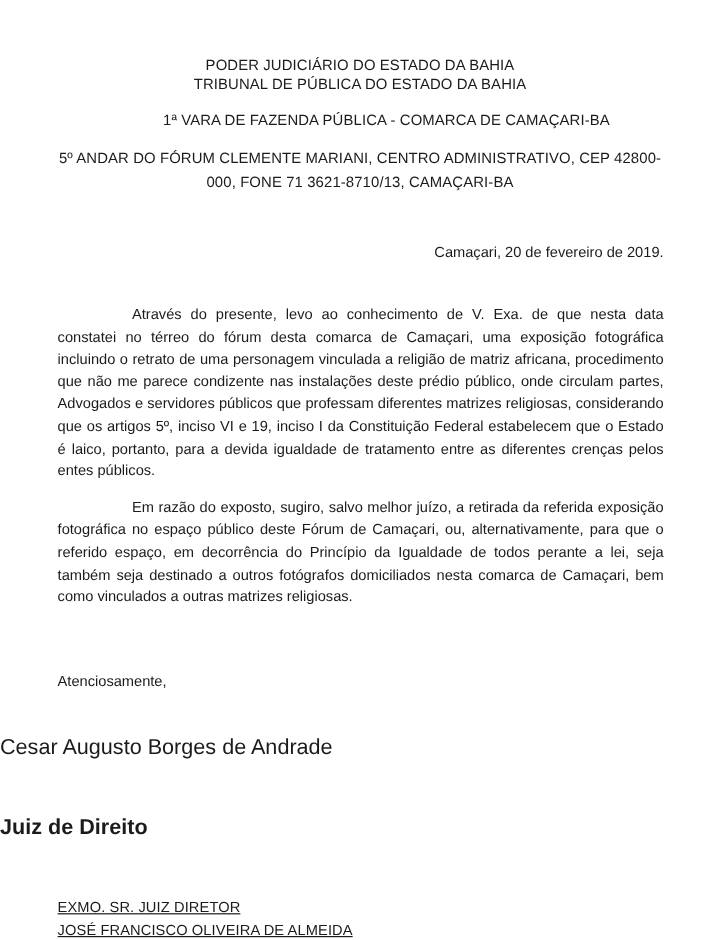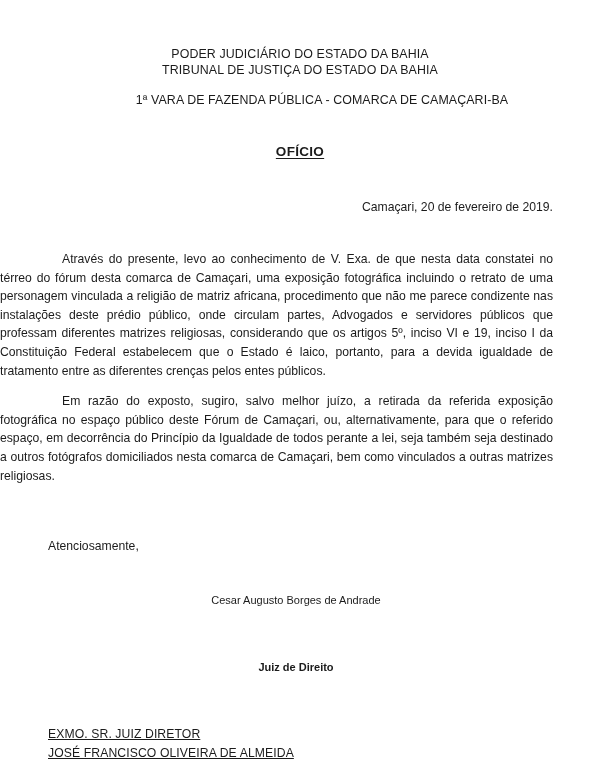--- a/index.html
+++ b/index.html
@@ -67,20 +67,21 @@
     margin-top: 38px;
     padding-right: 47px;
     text-align: right;
     font-size: 12.2px;
     line-height: 21px;
   }
 
   
   .body-block {
     margin-top: 32px;
+    padding-left: 48px;
     padding-right: 47px;
   }
   .body-paragraph {
     font-size: 12.2px;
     line-height: 18.6px;
     text-align: justify;
     text-indent: 62px;
     margin: 0;
     hyphens: none;
   }
@@ -92,22 +93,22 @@
   .closing {
     margin-top: 52px;
     padding-left: 48px;
     font-size: 12.2px;
     line-height: 18px;
   }
 
   
   .signature {
     margin-top: 36px;
-    text-align: center;
-    font-size: 11px;
+    text-align: left;
+    font-size: 18px;
     line-height: 19px;
     padding-right: 8px;
   }
   .signature-name {
     font-weight: normal;
   }
   .signature-role {
     font-weight: bold;
     margin-top: 48px;
   }
@@ -124,25 +125,25 @@
     text-decoration: underline;
   }
 </style>
 </head>
 <body>
 
 <div class="page">
 
   <header class="letterhead">
     <div class="letterhead-line lh-court">PODER JUDICIÁRIO DO ESTADO DA BAHIA</div>
-    <div class="letterhead-line lh-court">TRIBUNAL DE JUSTIÇA DO ESTADO DA BAHIA</div>
+    <div class="letterhead-line lh-court">TRIBUNAL DE PÚBLICA DO ESTADO DA BAHIA</div>
     <div class="letterhead-line lh-vara">1ª VARA DE FAZENDA PÚBLICA - COMARCA DE CAMAÇARI-BA</div>
+    <div class="letterhead-line lh-address">5º ANDAR DO FÓRUM CLEMENTE MARIANI, CENTRO ADMINISTRATIVO, CEP 42800-000, FONE 71 3621-8710/13, CAMAÇARI-BA</div>
   </header>
 
-  <h1 class="doc-title"><span>OFÍCIO</span></h1>
 
   <section class="ref-block">
     <div>Camaçari, 20 de fevereiro de 2019.</div>
   </section>
 
   <section class="body-block">
     <p class="body-paragraph">Através do presente, levo ao conhecimento de V. Exa. de que nesta data constatei no térreo do fórum desta comarca de Camaçari, uma exposição fotográfica incluindo o retrato de uma personagem vinculada a religião de matriz africana, procedimento que não me parece condizente nas instalações deste prédio público, onde circulam partes, Advogados e servidores públicos que professam diferentes matrizes religiosas, considerando que os artigos 5º, inciso VI e 19, inciso I da Constituição Federal estabelecem que o Estado é laico, portanto, para a devida igualdade de tratamento entre as diferentes crenças pelos entes públicos.</p>
     <p class="body-paragraph">Em razão do exposto, sugiro, salvo melhor juízo, a retirada da referida exposição fotográfica no espaço público deste Fórum de Camaçari, ou, alternativamente, para que o referido espaço, em decorrência do Princípio da Igualdade de todos perante a lei, seja também seja destinado a outros fotógrafos domiciliados nesta comarca de Camaçari, bem como vinculados a outras matrizes religiosas.</p>
   </section>
 

